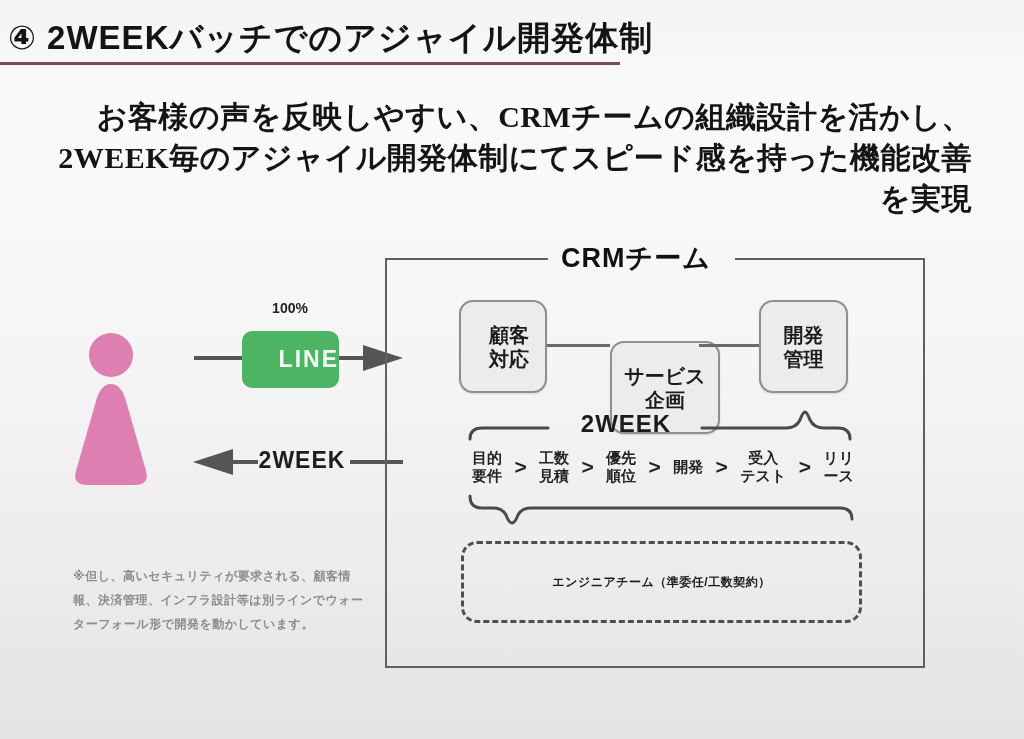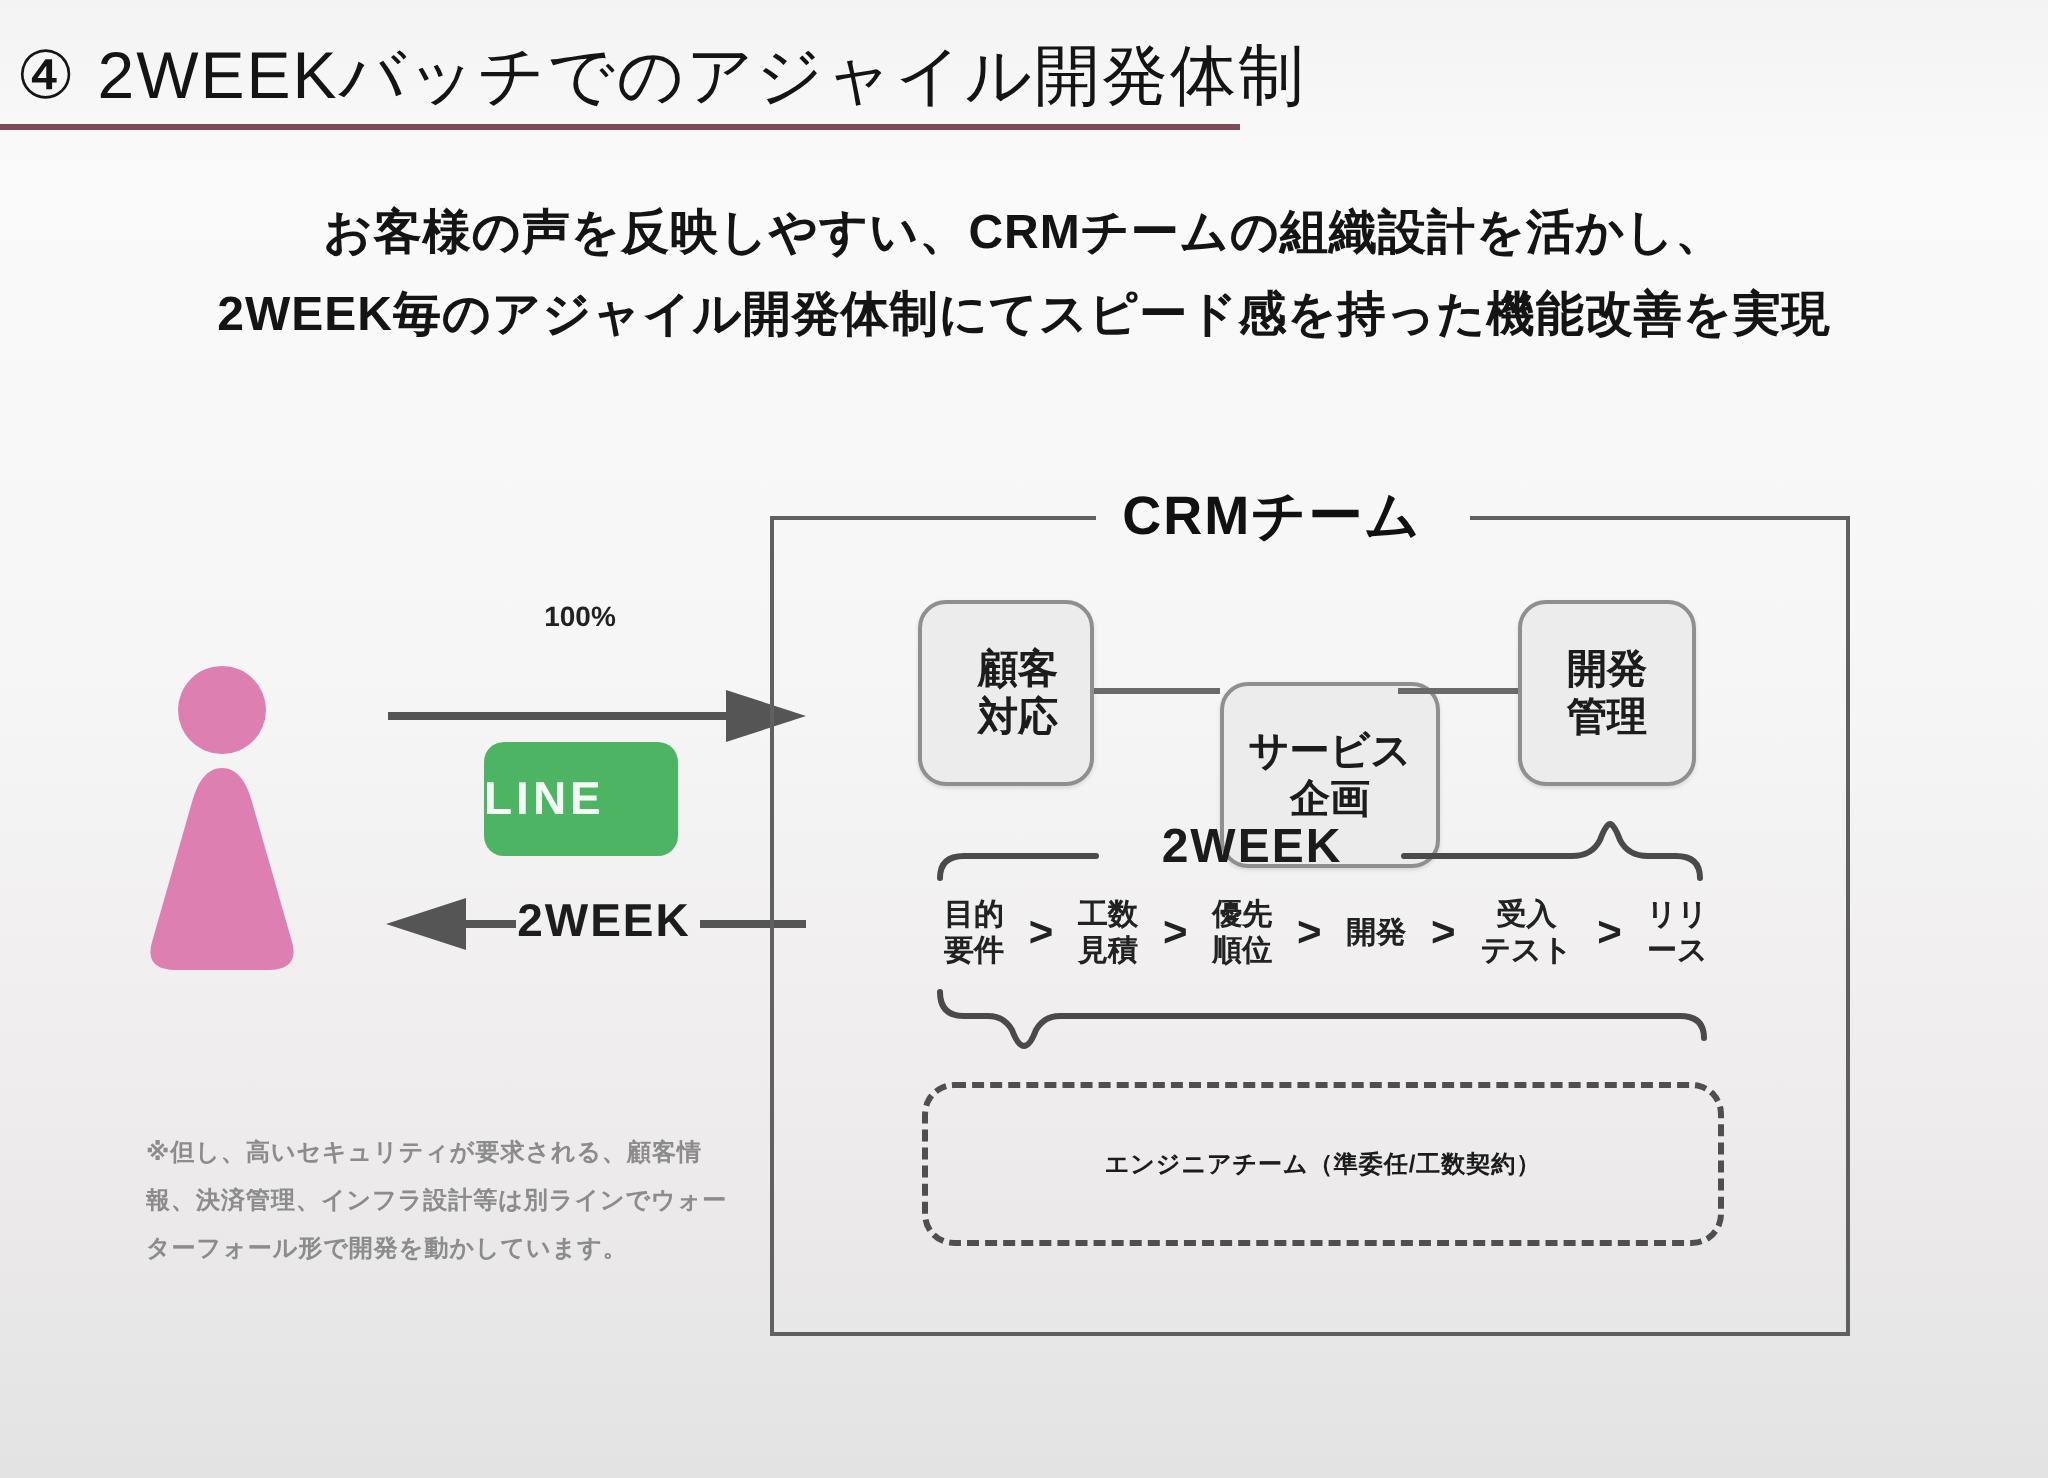--- a/index.html
+++ b/index.html
@@ -8,35 +8,35 @@
     font-family:"Liberation Sans","DejaVu Sans",sans-serif;
     color:#161616;
   }
   .stage{
     position:relative;width:1024px;height:739px;overflow:hidden;
     background:linear-gradient(180deg,#f4f3f3 0%,#fbfafa 12%,#f7f6f6 45%,#eeeced 75%,#e4e3e3 100%);
   }
   .abs{position:absolute;}
 
   
-  .slide-title{left:8px;top:16px;font-size:33px;font-weight:normal;letter-spacing:1px;color:#141414;white-space:nowrap;}
+  .slide-title{left:8px;top:16px;font-size:33px;font-weight:bold;letter-spacing:1px;color:#141414;white-space:nowrap;}
   .title-underline{left:0;top:62px;width:620px;height:3px;background:#7d4b57;}
-  .subtitle{left:52px;top:96px;width:920px;text-align:center;font-size:24px;font-weight:bold;line-height:41px;color:#141414;letter-spacing:0.5px;}
+  .subtitle{left:52px;top:96px;width:920px;text-align:right;font-size:30px;font-weight:bold;line-height:41px;color:#141414;letter-spacing:0.5px;font-family:Liberation Serif, serif;}
 
   
   .person-svg{left:63px;top:332px;}
 
   
   .h-line{background:#555;height:4px;}
   .arrow-right{left:363px;top:345px;width:0;height:0;border-left:40px solid #555;border-top:13px solid transparent;border-bottom:13px solid transparent;}
   .arrow-left{left:193px;top:449px;width:0;height:0;border-right:40px solid #555;border-top:13px solid transparent;border-bottom:13px solid transparent;}
   .pct-label{left:240px;top:300px;width:100px;text-align:center;font-size:14px;font-weight:bold;color:#222;}
   .line-chip{left:242px;top:331px;width:97px;height:57px;background:#4db463;border-radius:10px;
-    display:flex;align-items:center;justify-content:flex-start;
-    color:#f2fbf4;font-size:23px;font-weight:bold;letter-spacing:2px;margin-top:40px;}
+    display:flex;align-items:center;justify-content:flex-end;
+    color:#f2fbf4;font-size:23px;font-weight:bold;letter-spacing:2px;}
   .return-label{left:254px;top:447px;width:96px;text-align:center;font-size:23px;font-weight:bold;color:#1d1d1d;letter-spacing:1px;}
 
   
   .frame{background:#606060;}
   .crm-title{left:538px;top:240px;width:196px;text-align:center;font-size:27px;font-weight:bold;color:#111;letter-spacing:1px;}
 
   
   .role-box{
     top:300px;height:93px;background:#ececec;border:2px solid #8f8f8f;border-radius:14px;
     box-sizing:border-box;display:flex;flex-direction:column;align-items:center;justify-content:center;

